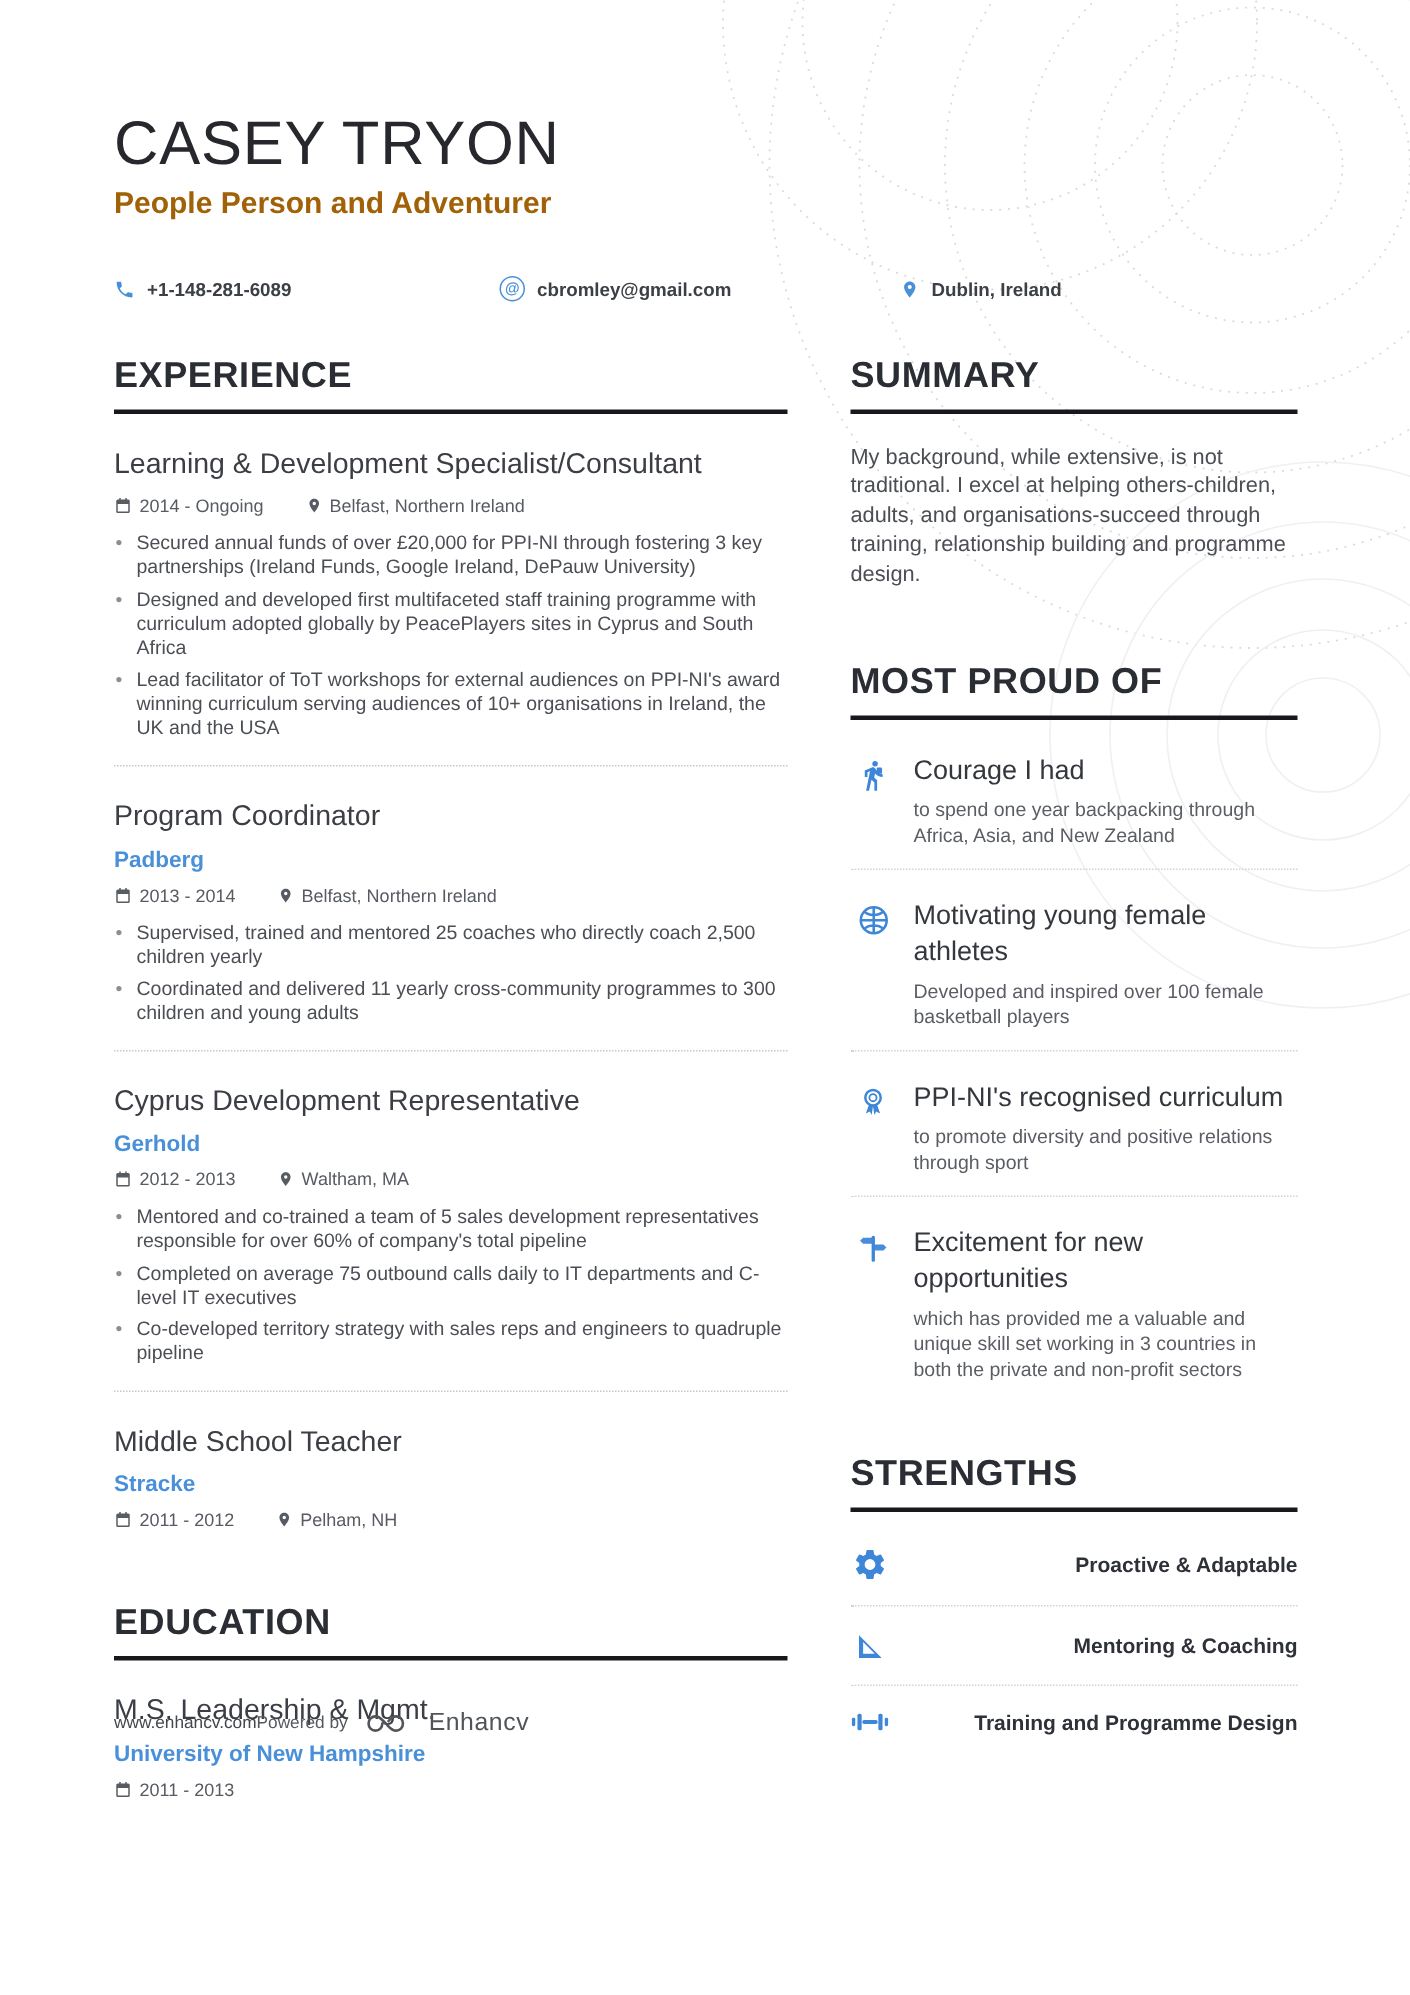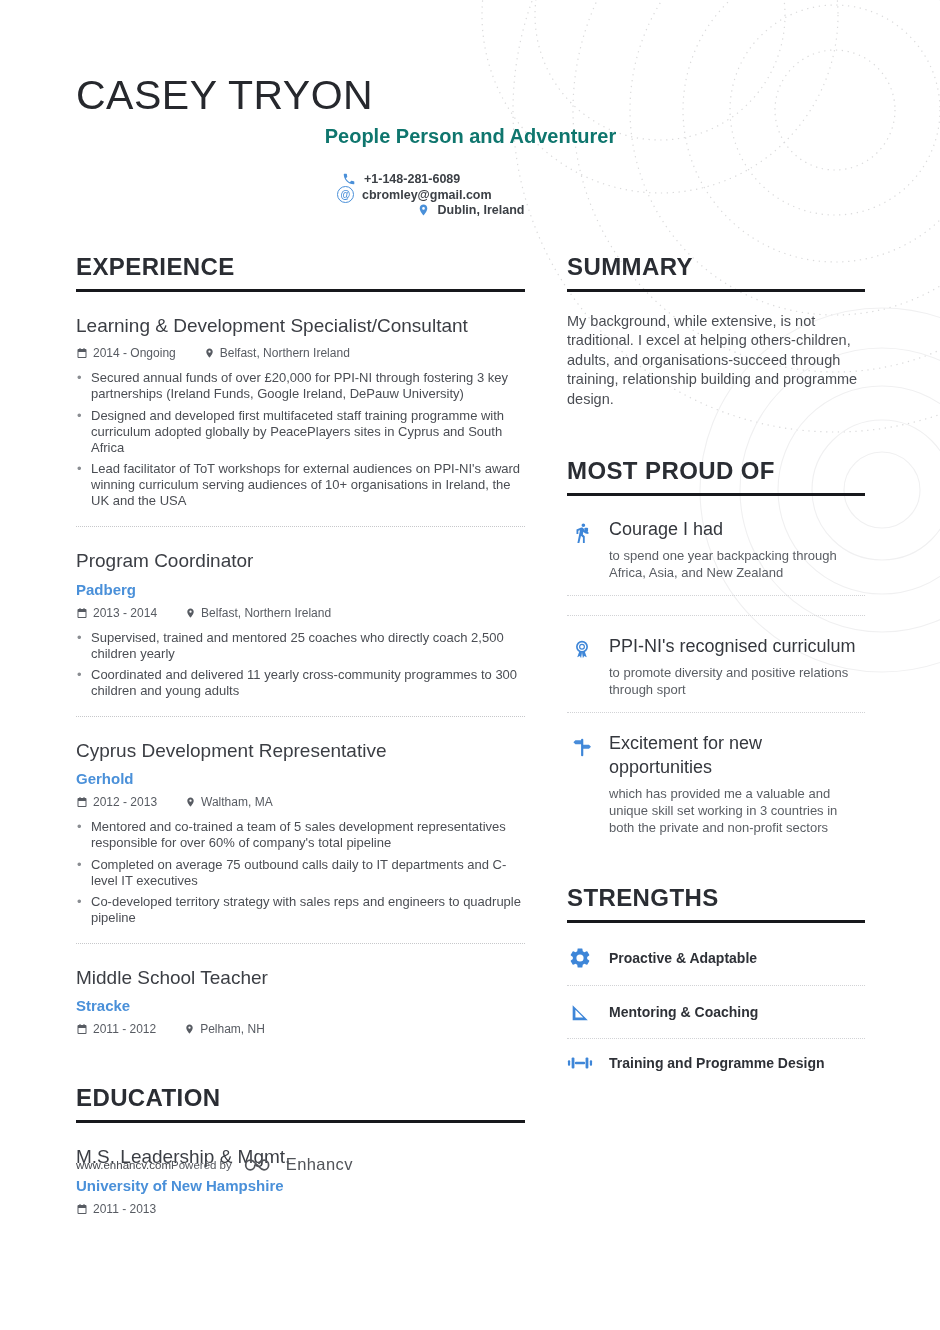--- a/index.html
+++ b/index.html
@@ -6,22 +6,22 @@
   .page{
     width:940px;height:1330px;position:relative;overflow:hidden;background:#ffffff;
     font-family:"Liberation Sans", sans-serif;color:#3c4046;
   }
   .deco{position:absolute;inset:0;pointer-events:none;}
   .content{position:relative;z-index:1;}
 
   
   .header{padding:74px 75px 0 76px;}
   .name{font-size:41px;font-weight:400;letter-spacing:.5px;color:#26282d;line-height:1.05;margin:0;}
-  .tagline{font-size:20px;font-weight:700;color:#0f766e;margin-top:8px;text-align:center;}
-  .contact-row{display:flex;margin-top:24px;align-items:center;flex-direction:column;}
+  .tagline{font-size:20px;font-weight:700;color:#a16207;margin-top:8px;}
+  .contact-row{display:flex;margin-top:36px;align-items:center;}
   .contact{display:flex;align-items:center;gap:8px;font-size:12.5px;font-weight:700;color:#3c4046;}
   .contact.c1{width:257px;}
   .contact.c2{width:267px;}
   .at-badge{width:15px;height:15px;border:1.4px solid #4a90d9;border-radius:50%;display:flex;align-items:center;justify-content:center;font-size:10px;font-weight:700;color:#4a90d9;}
 
   
   .columns{display:flex;gap:42px;padding:0 75px 0 76px;margin-top:36px;}
   .col-left{width:449px;flex:none;}
   .col-right{width:298px;flex:none;}
 
@@ -47,21 +47,21 @@
   .sep{border-top:1px dotted #c7c8cb;margin:17px 0 22px;height:0;}
 
   
   .summary-text{font-size:14.5px;line-height:1.34;color:#4b4e54;margin-top:20px;}
   .proud-item{display:flex;gap:12px;}
   .proud-icon{width:30px;flex:none;display:flex;justify-content:center;padding-top:3px;}
   .proud-title{font-size:18px;color:#34373d;line-height:1.32;}
   .proud-desc{font-size:13px;line-height:1.32;color:#5a5e64;margin-top:5px;}
   .psep{border-top:1px dotted #d2d3d6;margin:14px 0 19px;height:0;}
 
-  .strength{display:flex;align-items:center;gap:16px;padding:15px 0;}
+  .strength{display:flex;align-items:center;padding:15px 0;justify-content:space-between;}
   .strength + .strength{border-top:1px dotted #d2d3d6;}
   .strength-label{font-size:14px;font-weight:700;color:#2e3137;}
   .strengths-wrap{margin-top:8px;}
   .s-icon{width:26px;flex:none;display:flex;justify-content:center;}
 
   
   .footer{
     position:absolute;left:76px;right:75px;bottom:40px;
     display:flex;align-items:center;z-index:1;
   }
@@ -286,20 +286,32 @@
                     <rect x="14.6" y="6.2" width="4" height="4.6" rx="1"></rect>
                   </svg>
               </div>
               <div>
                 <div class="proud-title">Courage I had</div>
                 <div class="proud-desc">to spend one year backpacking through Africa, Asia, and New Zealand</div>
               </div>
             </div>
             <div class="psep"></div>
 
+            <div class="proud-item">
+              <div class="proud-icon">
+                <svg width="23" height="23" viewBox="0 0 24 24" fill="none" stroke="#3e86d8" stroke-width="1.8">
+                    <circle cx="12" cy="12" r="9"></circle>
+                    <path d="M5 5.6c3.5 3.6 10.5 3.6 14 0M5 18.4c3.5-3.6 10.5-3.6 14 0M12 3v18M3 12h18"></path>
+                  </svg>
+              </div>
+              <div>
+                <div class="proud-title">Motivating young female athletes</div>
+                <div class="proud-desc">Developed and inspired over 100 female basketball players</div>
+              </div>
+            </div>
             <div class="psep"></div>
 
             <div class="proud-item">
               <div class="proud-icon">
                 <svg width="22" height="24" viewBox="0 0 24 24" fill="#3e86d8">
                     <path d="M9.2 13.2 6.8 20l2.9-1.4L11 21l1-6.2zM14.8 13.2 17.2 20l-2.9-1.4L13 21l-1-6.2z"></path>
                     <circle cx="12" cy="8.5" r="5.6" fill="none" stroke="#3e86d8" stroke-width="1.8"></circle>
                     <circle cx="12" cy="8.5" r="2.6" fill="none" stroke="#3e86d8" stroke-width="1.3"></circle>
                   </svg>
               </div>

